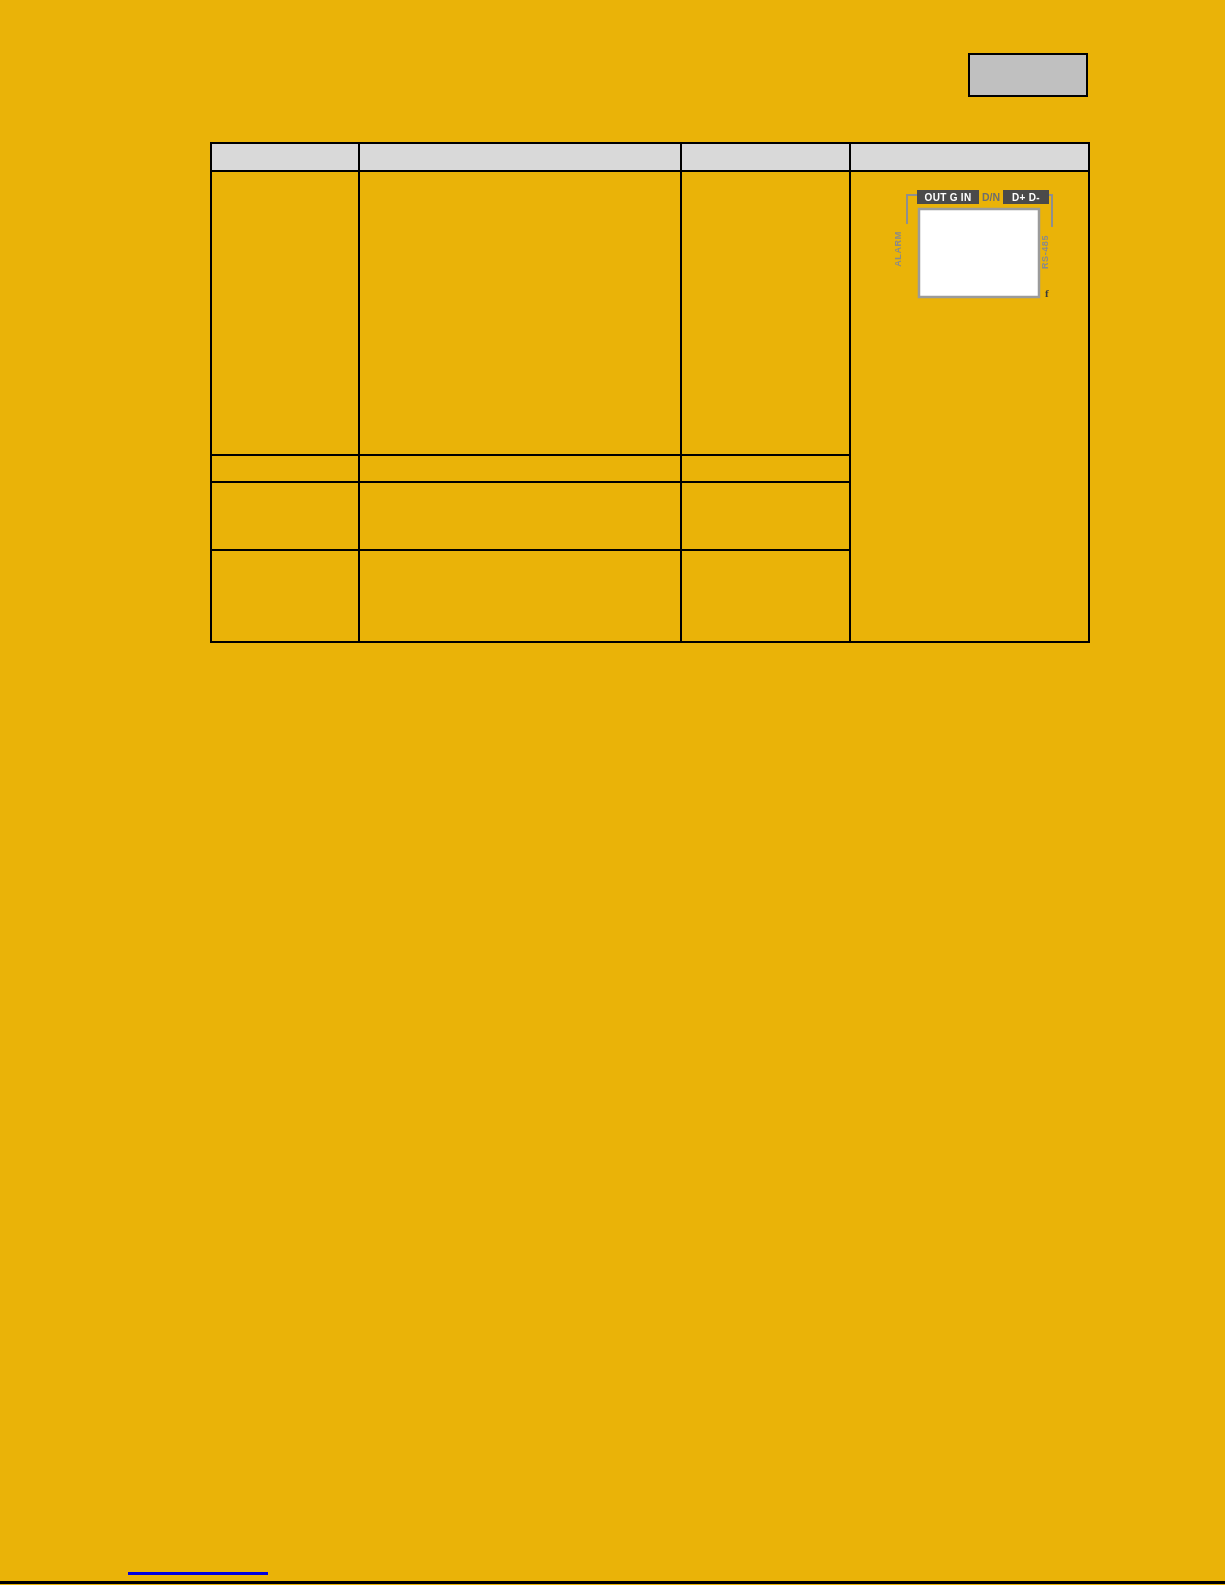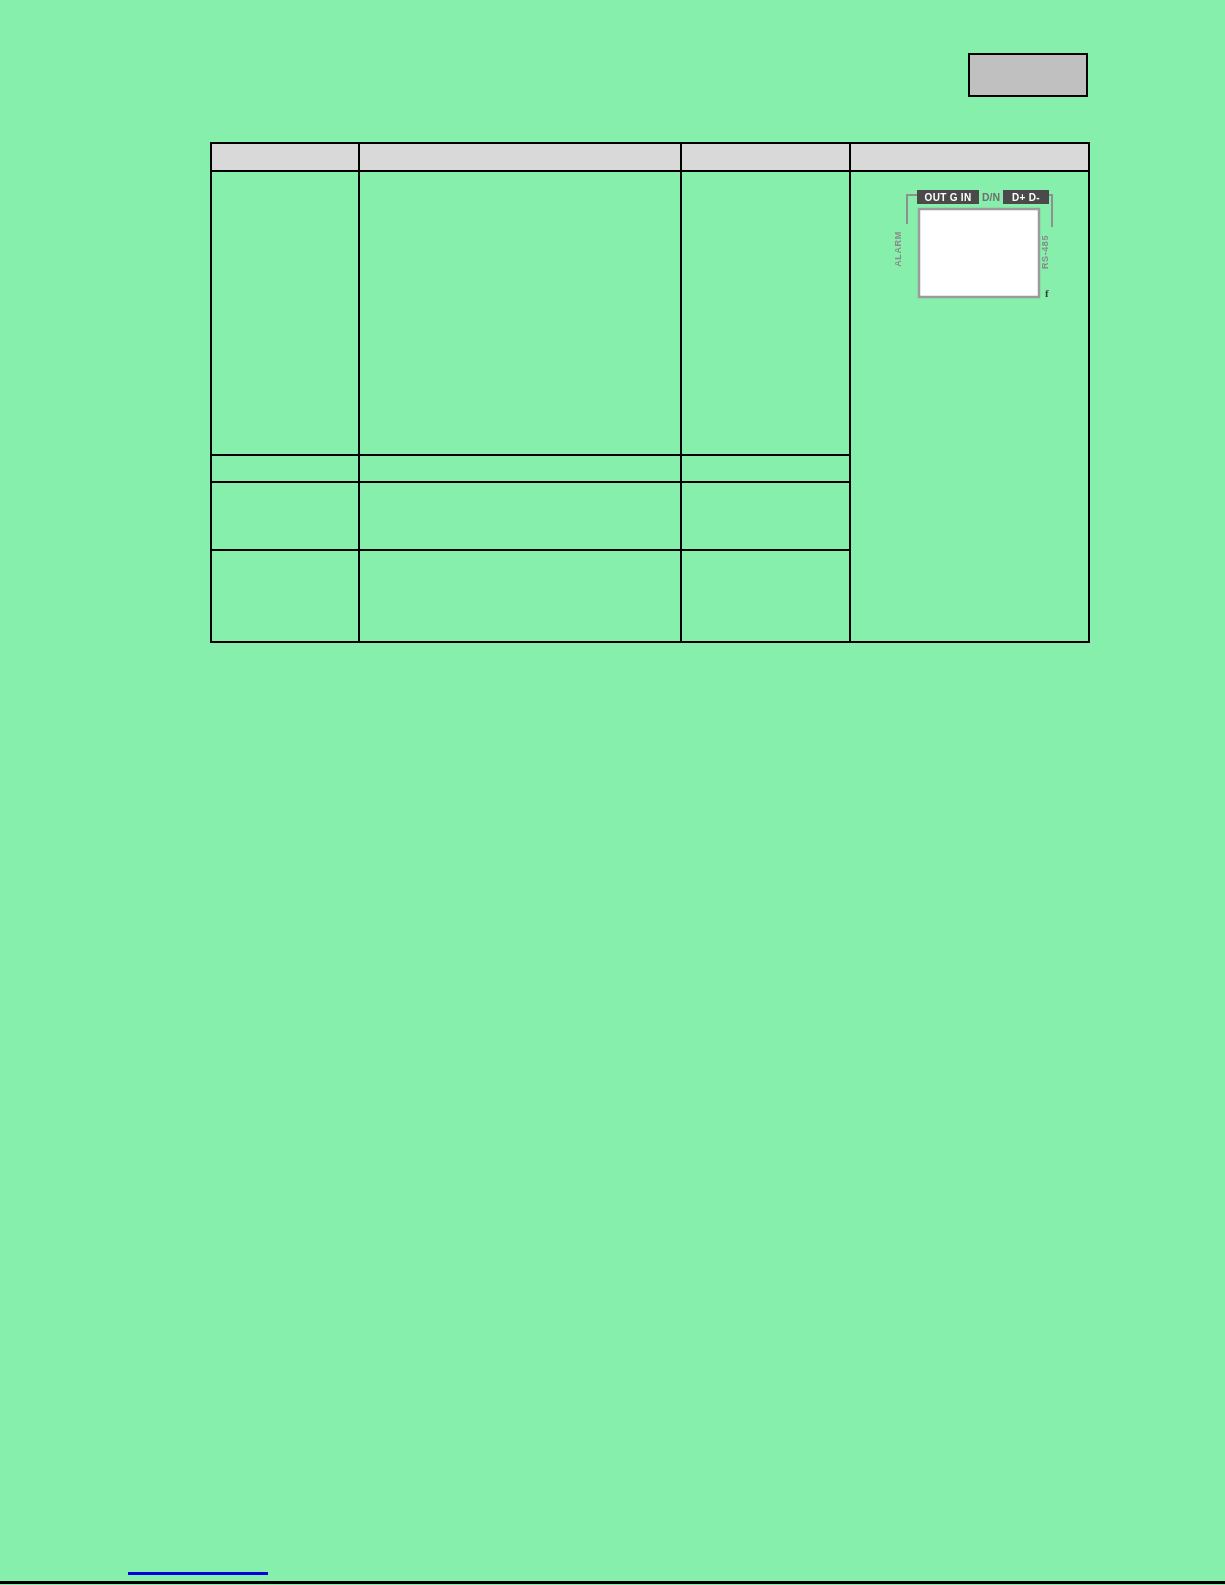--- a/index.html
+++ b/index.html
@@ -5,21 +5,21 @@
   html, body {
     margin: 0;
     padding: 0;
     background: #ffffff;
     font-family: "Liberation Sans", sans-serif;
   }
   .page {
     position: relative;
     width: 1225px;
     height: 1585px;
-    background: #86efac;
+    background: #eab308;
     overflow: hidden;
   }
 
   
   .header-box {
     position: absolute;
     left: 968px;
     top: 53px;
     width: 116px;
     height: 40px;

